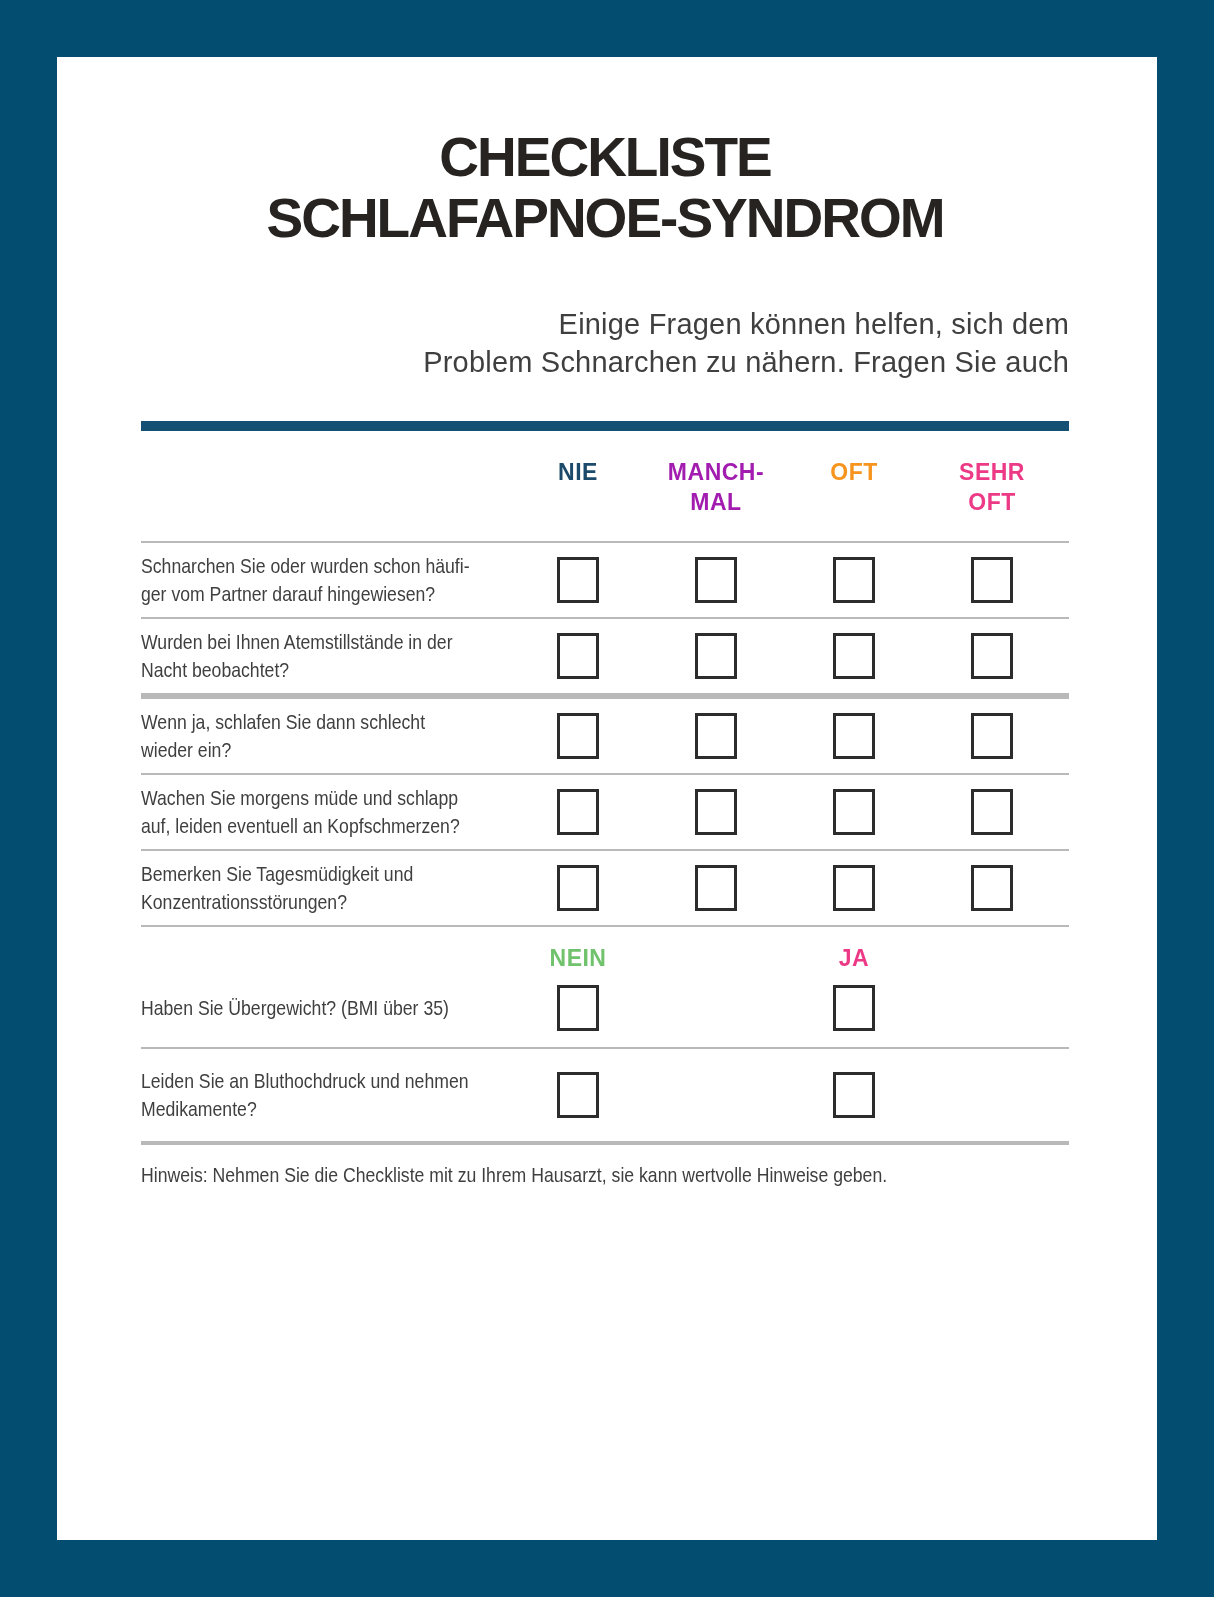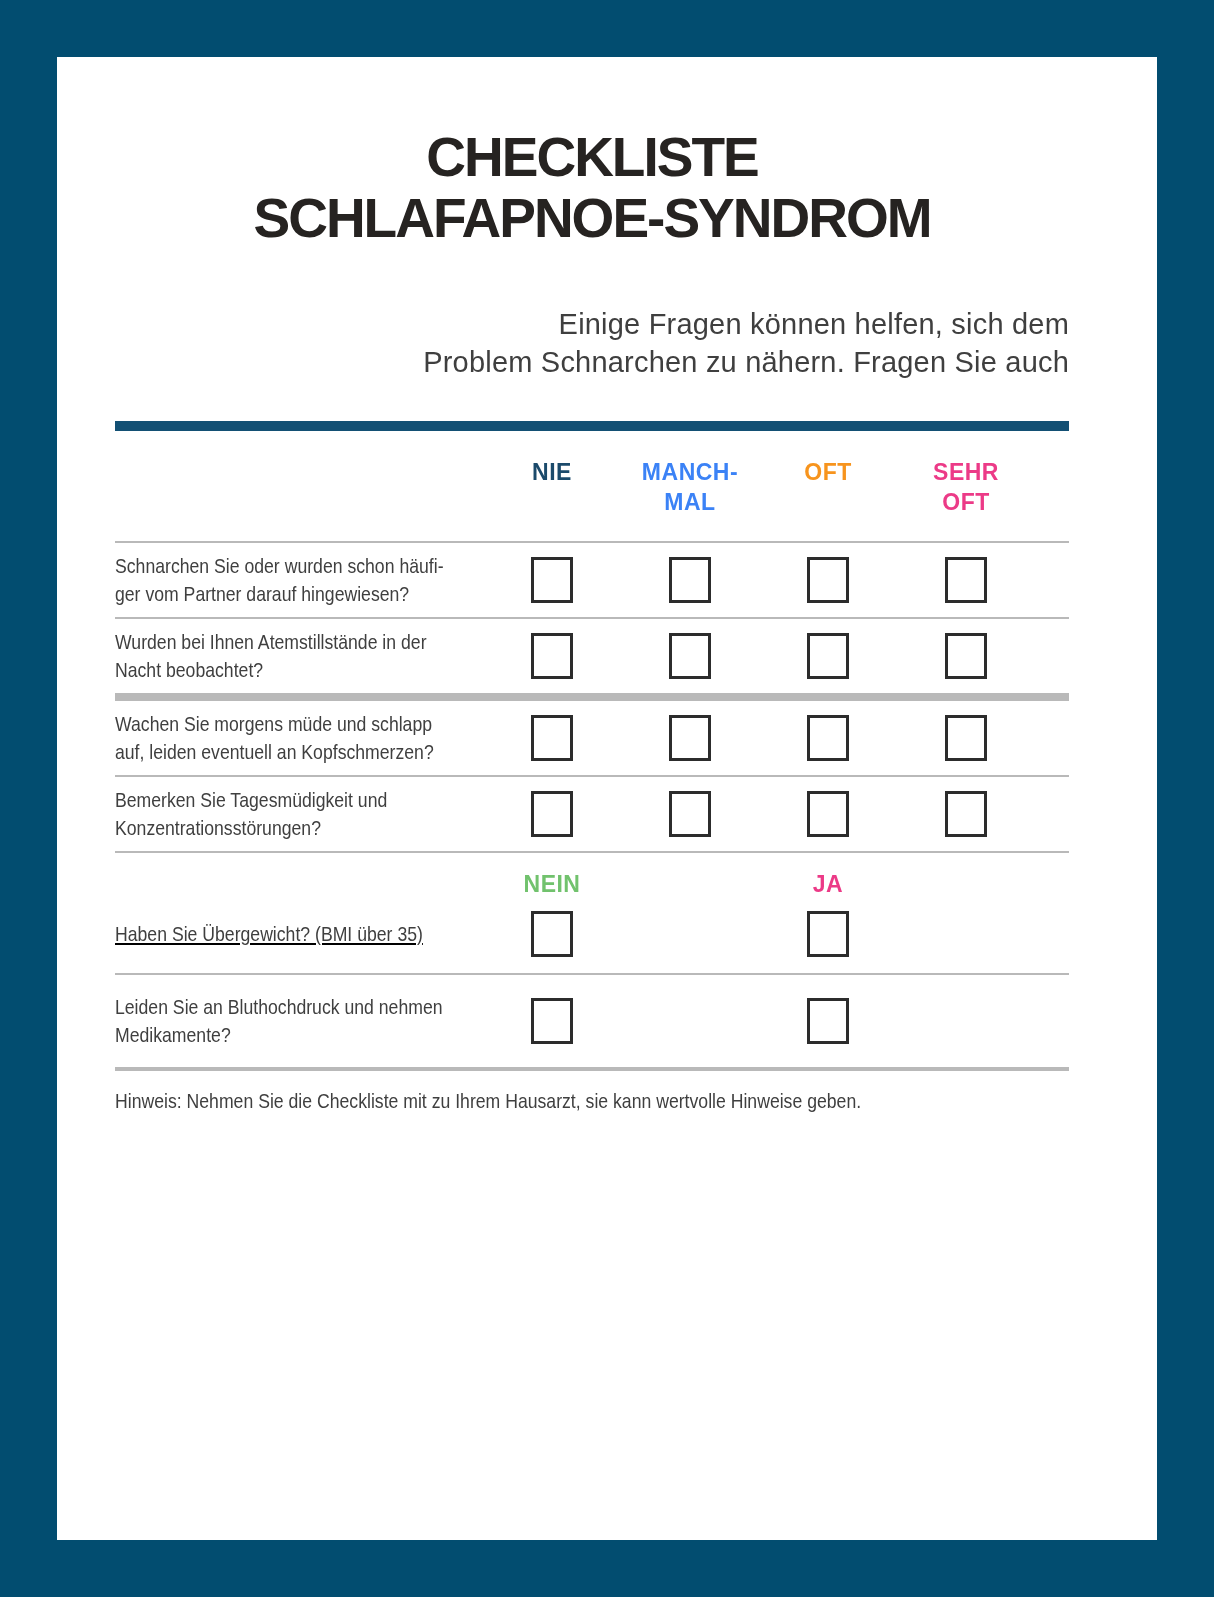--- a/index.html
+++ b/index.html
@@ -15,21 +15,21 @@
   }
   .page {
     position: absolute;
     left: 57px;
     top: 57px;
     right: 57px;
     bottom: 57px;
     background: #ffffff;
   }
   .content {
-    padding: 70px 88px 0 58px;
+    padding: 70px 88px 0 84px;
   }
 
   
   .title {
     text-align: center;
     color: #262321;
     font-weight: bold;
     font-size: 55px;
     line-height: 61px;
     letter-spacing: -2px;
@@ -101,21 +101,20 @@
   }
 
   
   .yn-head {
     padding: 16px 0 4px 0;
     align-items: end;
   }
   .yn-row {
     min-height: 62px;
     padding-bottom: 8px;
-    text-decoration: underline;
   }
   .yn-row2 {
     min-height: 76px;
     padding: 8px 0;
   }
   .dash-line {
     grid-column: 2 / 6;
     align-self: end;
     height: 3px;
     margin: 0 4px 12px 12px;
@@ -150,21 +149,21 @@
     </div>
 
     <div class="rule"></div>
 
     <div class="row head-row">
       <div></div>
       <div class="hcell" style="color: rgb(27, 74, 107);">
         <div>NIE</div>
         <div></div>
       </div>
-      <div class="hcell" style="color: #3b82f6; text-align: center;">
+      <div class="hcell" style="color: #a21caf; text-align: center;">
         <div>MANCH-</div>
         <div>MAL</div>
       </div>
       <div class="hcell" style="color: rgb(247, 148, 29);">
         <div>OFT</div>
         <div></div>
       </div>
       <div class="hcell" style="color: rgb(236, 58, 135);">
         <div>SEHR</div>
         <div>OFT</div>
@@ -209,20 +208,38 @@
       <div class="cell">
           <span class="cbox"></span>
         </div>
     </div>
     <div class="divider"></div>
 
     <div class="divider"></div>
 
     <div class="divider"></div>
 
+    <div class="row q-row">
+      <div class="q">
+        <div class="line">Wenn ja, schlafen Sie dann schlecht</div>
+        <div class="line">wieder ein?</div>
+      </div>
+      <div class="cell">
+          <span class="cbox"></span>
+        </div>
+      <div class="cell">
+          <span class="cbox"></span>
+        </div>
+      <div class="cell">
+          <span class="cbox"></span>
+        </div>
+      <div class="cell">
+          <span class="cbox"></span>
+        </div>
+    </div>
     <div class="divider"></div>
 
     <div class="row q-row">
       <div class="q">
         <div class="line">Wachen Sie morgens müde und schlapp</div>
         <div class="line">auf, leiden eventuell an Kopfschmerzen?</div>
       </div>
       <div class="cell">
           <span class="cbox"></span>
         </div>

